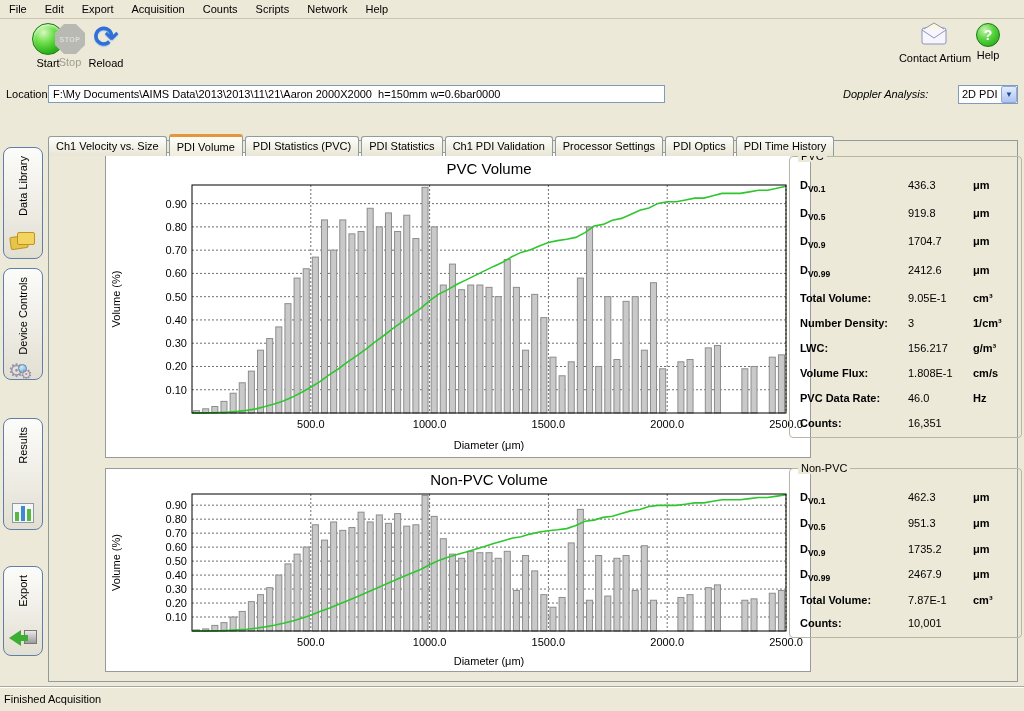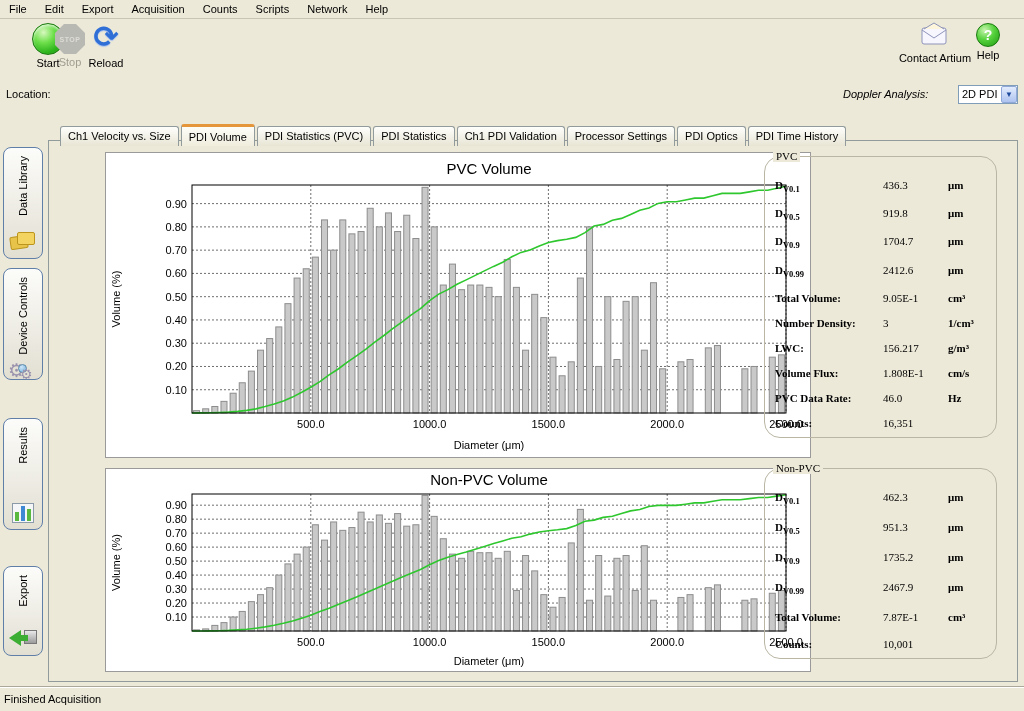--- a/index.html
+++ b/index.html
@@ -65,37 +65,37 @@
   .chart-ic .b1 { left:2px; width:4px; height:9px; background:#58b840; }
   .chart-ic .b2 { left:8px; width:4px; height:15px; background:#3f88d4; }
   .chart-ic .b3 { left:14px; width:4px; height:12px; background:#58b840; }
   
   .export-ic { position:relative; width:28px; height:22px; }
   .export-ic .box { position:absolute; right:0; top:3px; width:13px; height:14px; background:linear-gradient(#e8e8e8,#9c9c9c); border:1px solid #787878; }
   .export-ic .arr { position:absolute; left:0; top:3px; width:0; height:0;
     border-top:8px solid transparent; border-bottom:8px solid transparent; border-right:12px solid #3cae34; }
   .export-ic .arr2 { position:absolute; left:11px; top:8px; width:8px; height:6px; background:#3cae34; }
   
-  #tabstrip { position:absolute; left:48px; top:124px; height:22px; display:flex; z-index:3;padding-left:12px; }
+  #tabstrip { position:absolute; left:48px; top:134px; height:22px; display:flex; z-index:3; }
   .tab { height:20px; margin-top:2px; margin-right:2px; padding:3px 7px 0;
     border:1px solid #919b9c; border-bottom:none; border-radius:3px 3px 0 0;
     background:linear-gradient(#fefefc,#e8e5d4); white-space:nowrap; cursor:default; }
   .tab.active { height:22px; margin-top:0; padding-top:4px; position:relative;
     background:linear-gradient(#fdfdf8,#f0eddd); border-top:3px solid #e5953a; z-index:4; }
   
   #content-frame { position:absolute; left:48px; top:140px; width:970px; height:542px;
     background:#ece9d8; border:1px solid #919b9c; z-index:2; }
   .chart-panel { position:absolute; background:#fff; border:1px solid #9a9a9a;margin-left:43px; }
   #chart-panel-1 { left:13px; top:11px; width:706px; height:306px; }
   #chart-panel-2 { left:13px; top:327px; width:706px; height:204px; }
   
-  .groupbox { position:absolute; left:715px; width:233px; border:1px solid #bab6a4; border-radius:16px;font-family:Liberation Serif, serif; }
+  .groupbox { position:absolute; left:740px; width:233px; border:1px solid #bab6a4; border-radius:4px; }
   .groupbox .legend { position:absolute; top:-7px; left:8px; background:#ece9d8; padding:0 3px; }
   #groupbox-pvc { top:15px; height:282px; }
-  #groupbox-nonpvc { top:327px; height:191px; }
+  #groupbox-nonpvc { top:327px; height:170px; }
   .stats-rows { position:absolute; left:10px; right:6px; top:22px; bottom:8px;
     display:flex; flex-direction:column; justify-content:space-between; }
   .stat-row { display:flex; align-items:baseline; }
   .stat-label { font-weight:bold; flex:0 0 108px; }
   .stat-label sub { font-size:8.5px; font-weight:bold; }
   .stat-value { flex:1; text-align:left; padding-right:10px; }
   .stat-unit { flex:0 0 42px; font-weight:bold; }
   
   #status-divider { position:absolute; left:0; top:686px; width:1024px; height:2px;
     border-top:1px solid #aca899; border-bottom:1px solid #fff; }
@@ -142,20 +142,21 @@
   <div class="tool-btn" style="left:968px;top:0;width:40px;">
     <div class="icon-help">
         <span>?</span>
       </div>
     <span class="tool-label">Help</span>
   </div>
 </div>
 
 <div id="location-row">
   <span id="location-label">Location:</span>
+  <div id="location-field">F:\My Documents\AIMS Data\2013\2013\11\21\Aaron 2000X2000  h=150mm w=0.6bar0000</div>
   <span id="doppler-label">Doppler Analysis:</span>
   <div id="doppler-combo">
     <span id="doppler-value">2D PDI</span>
     <span id="doppler-arrow-btn">▼</span>
   </div>
 </div>
 
 <div id="sidebar">
     <div class="side-btn" style="top: 147px; height: 112px;">
       <span class="side-label">Data Library</span>

